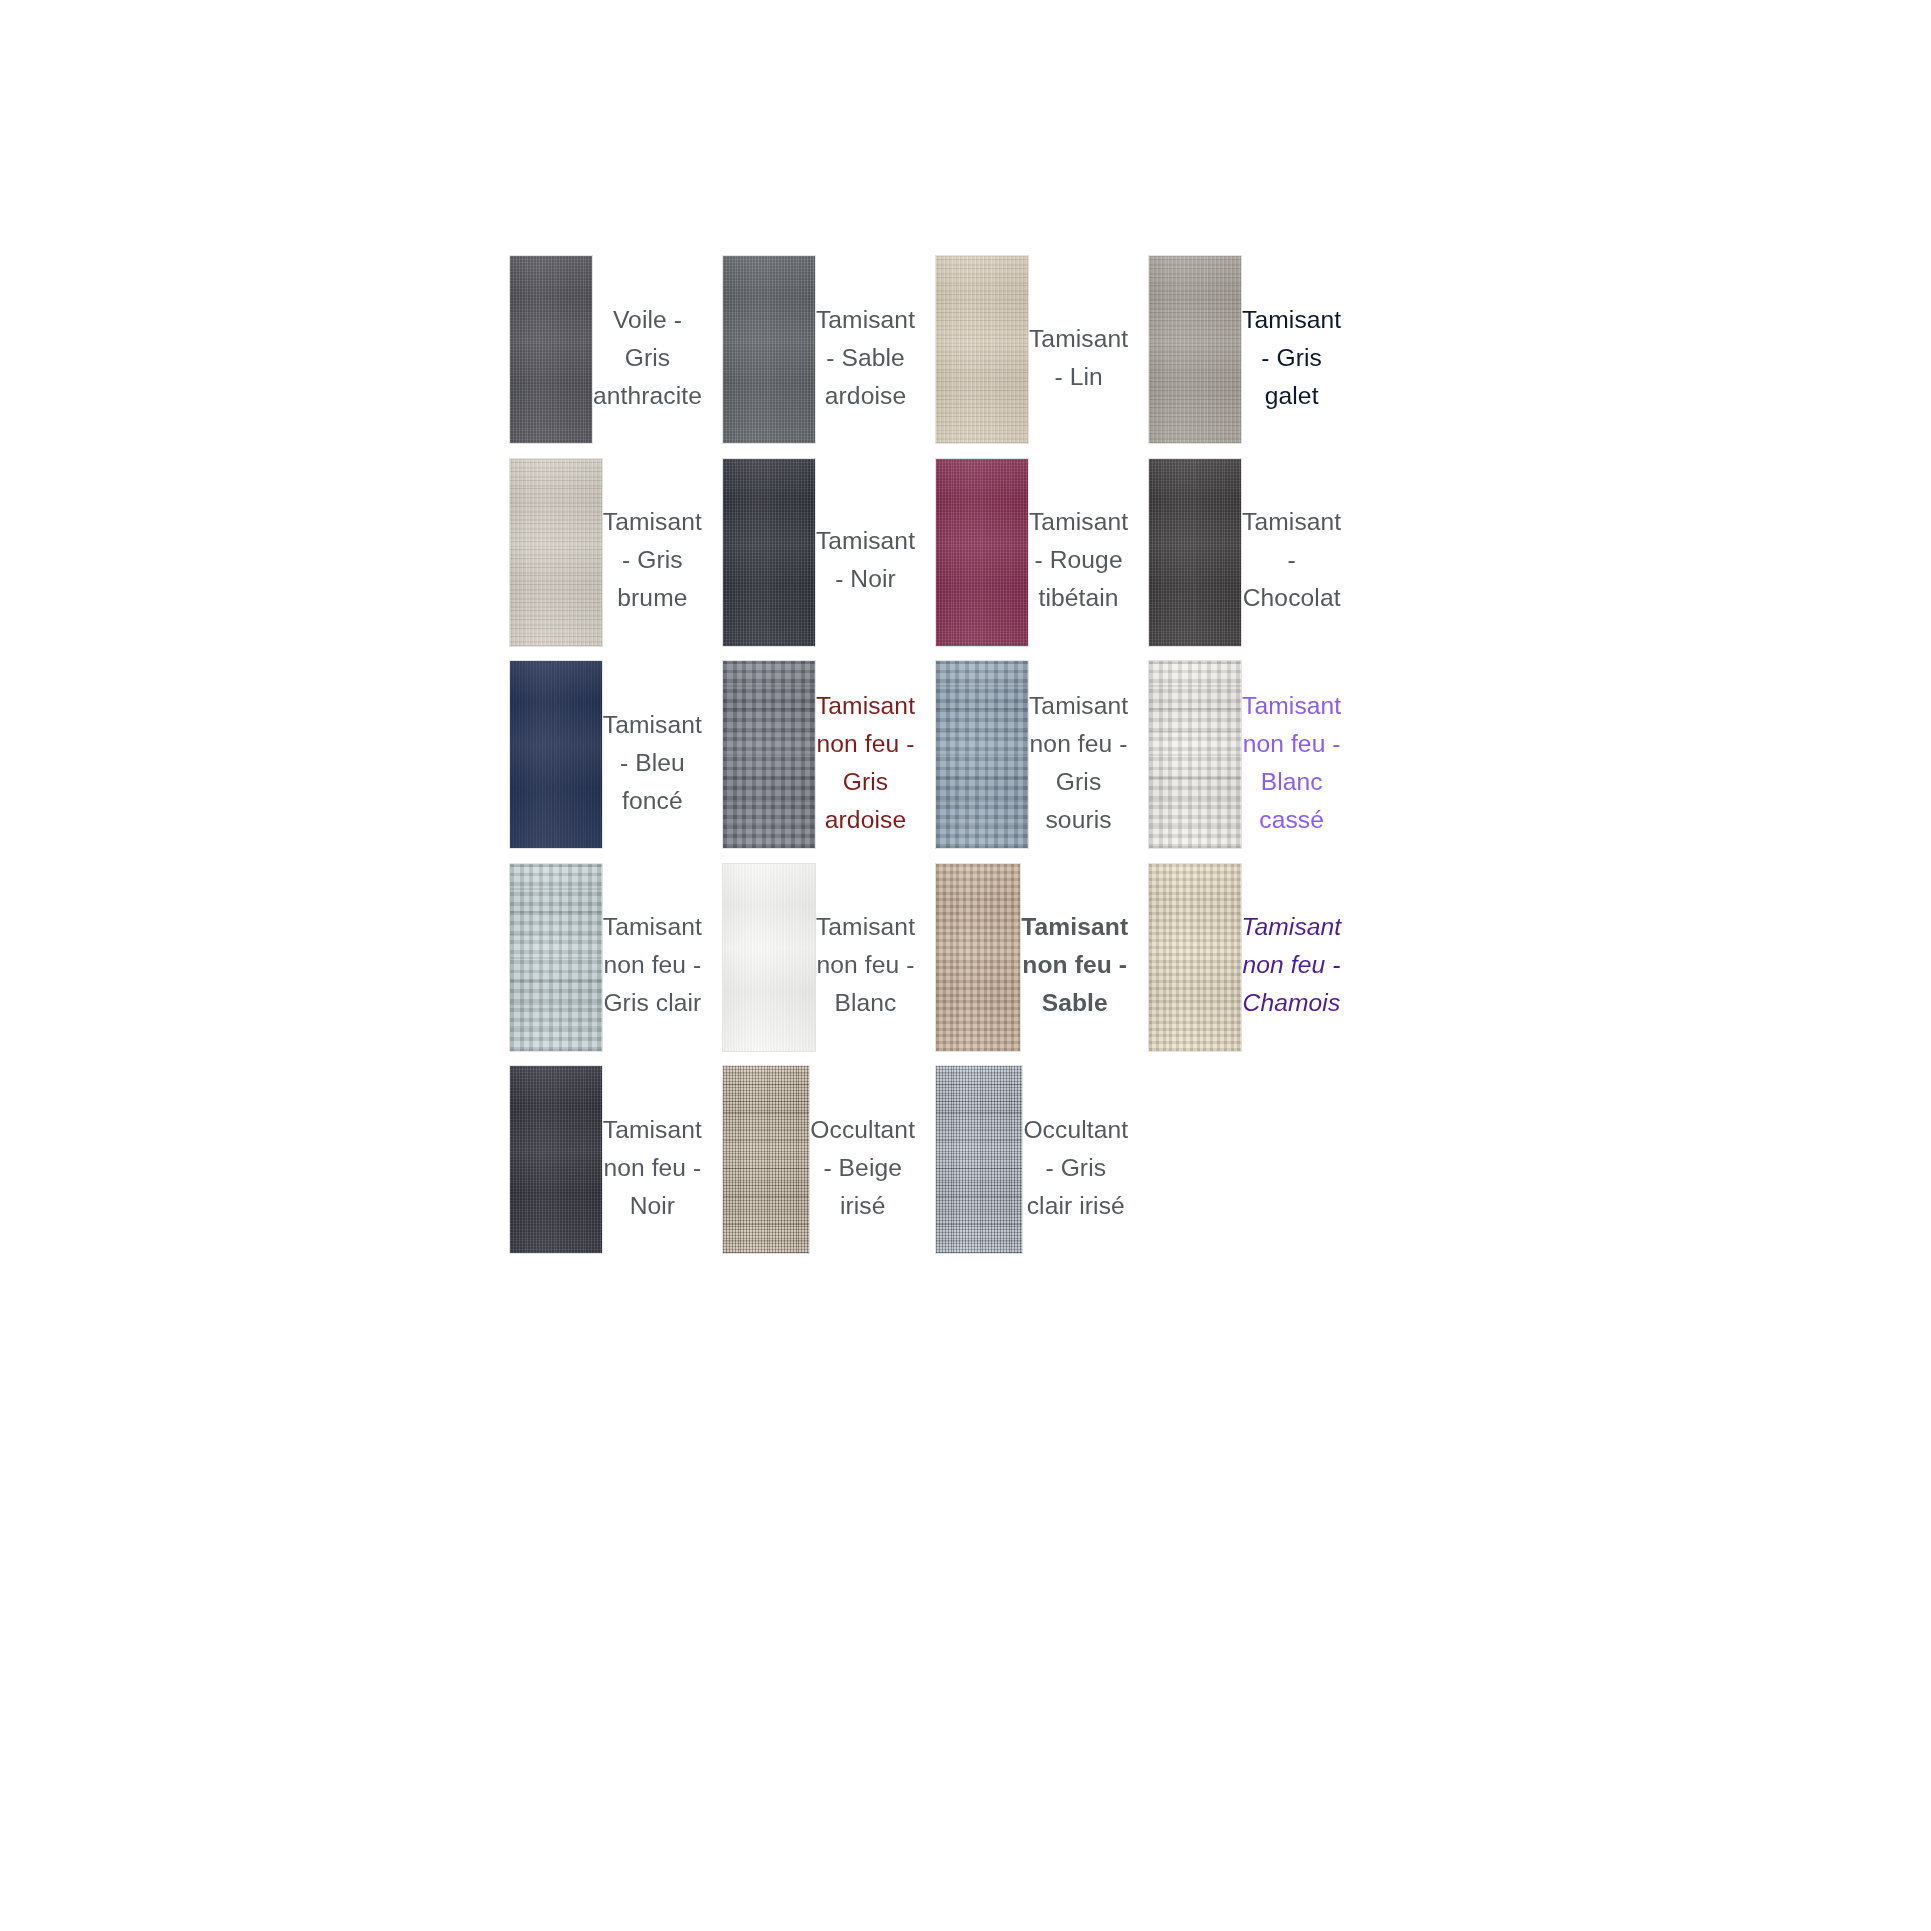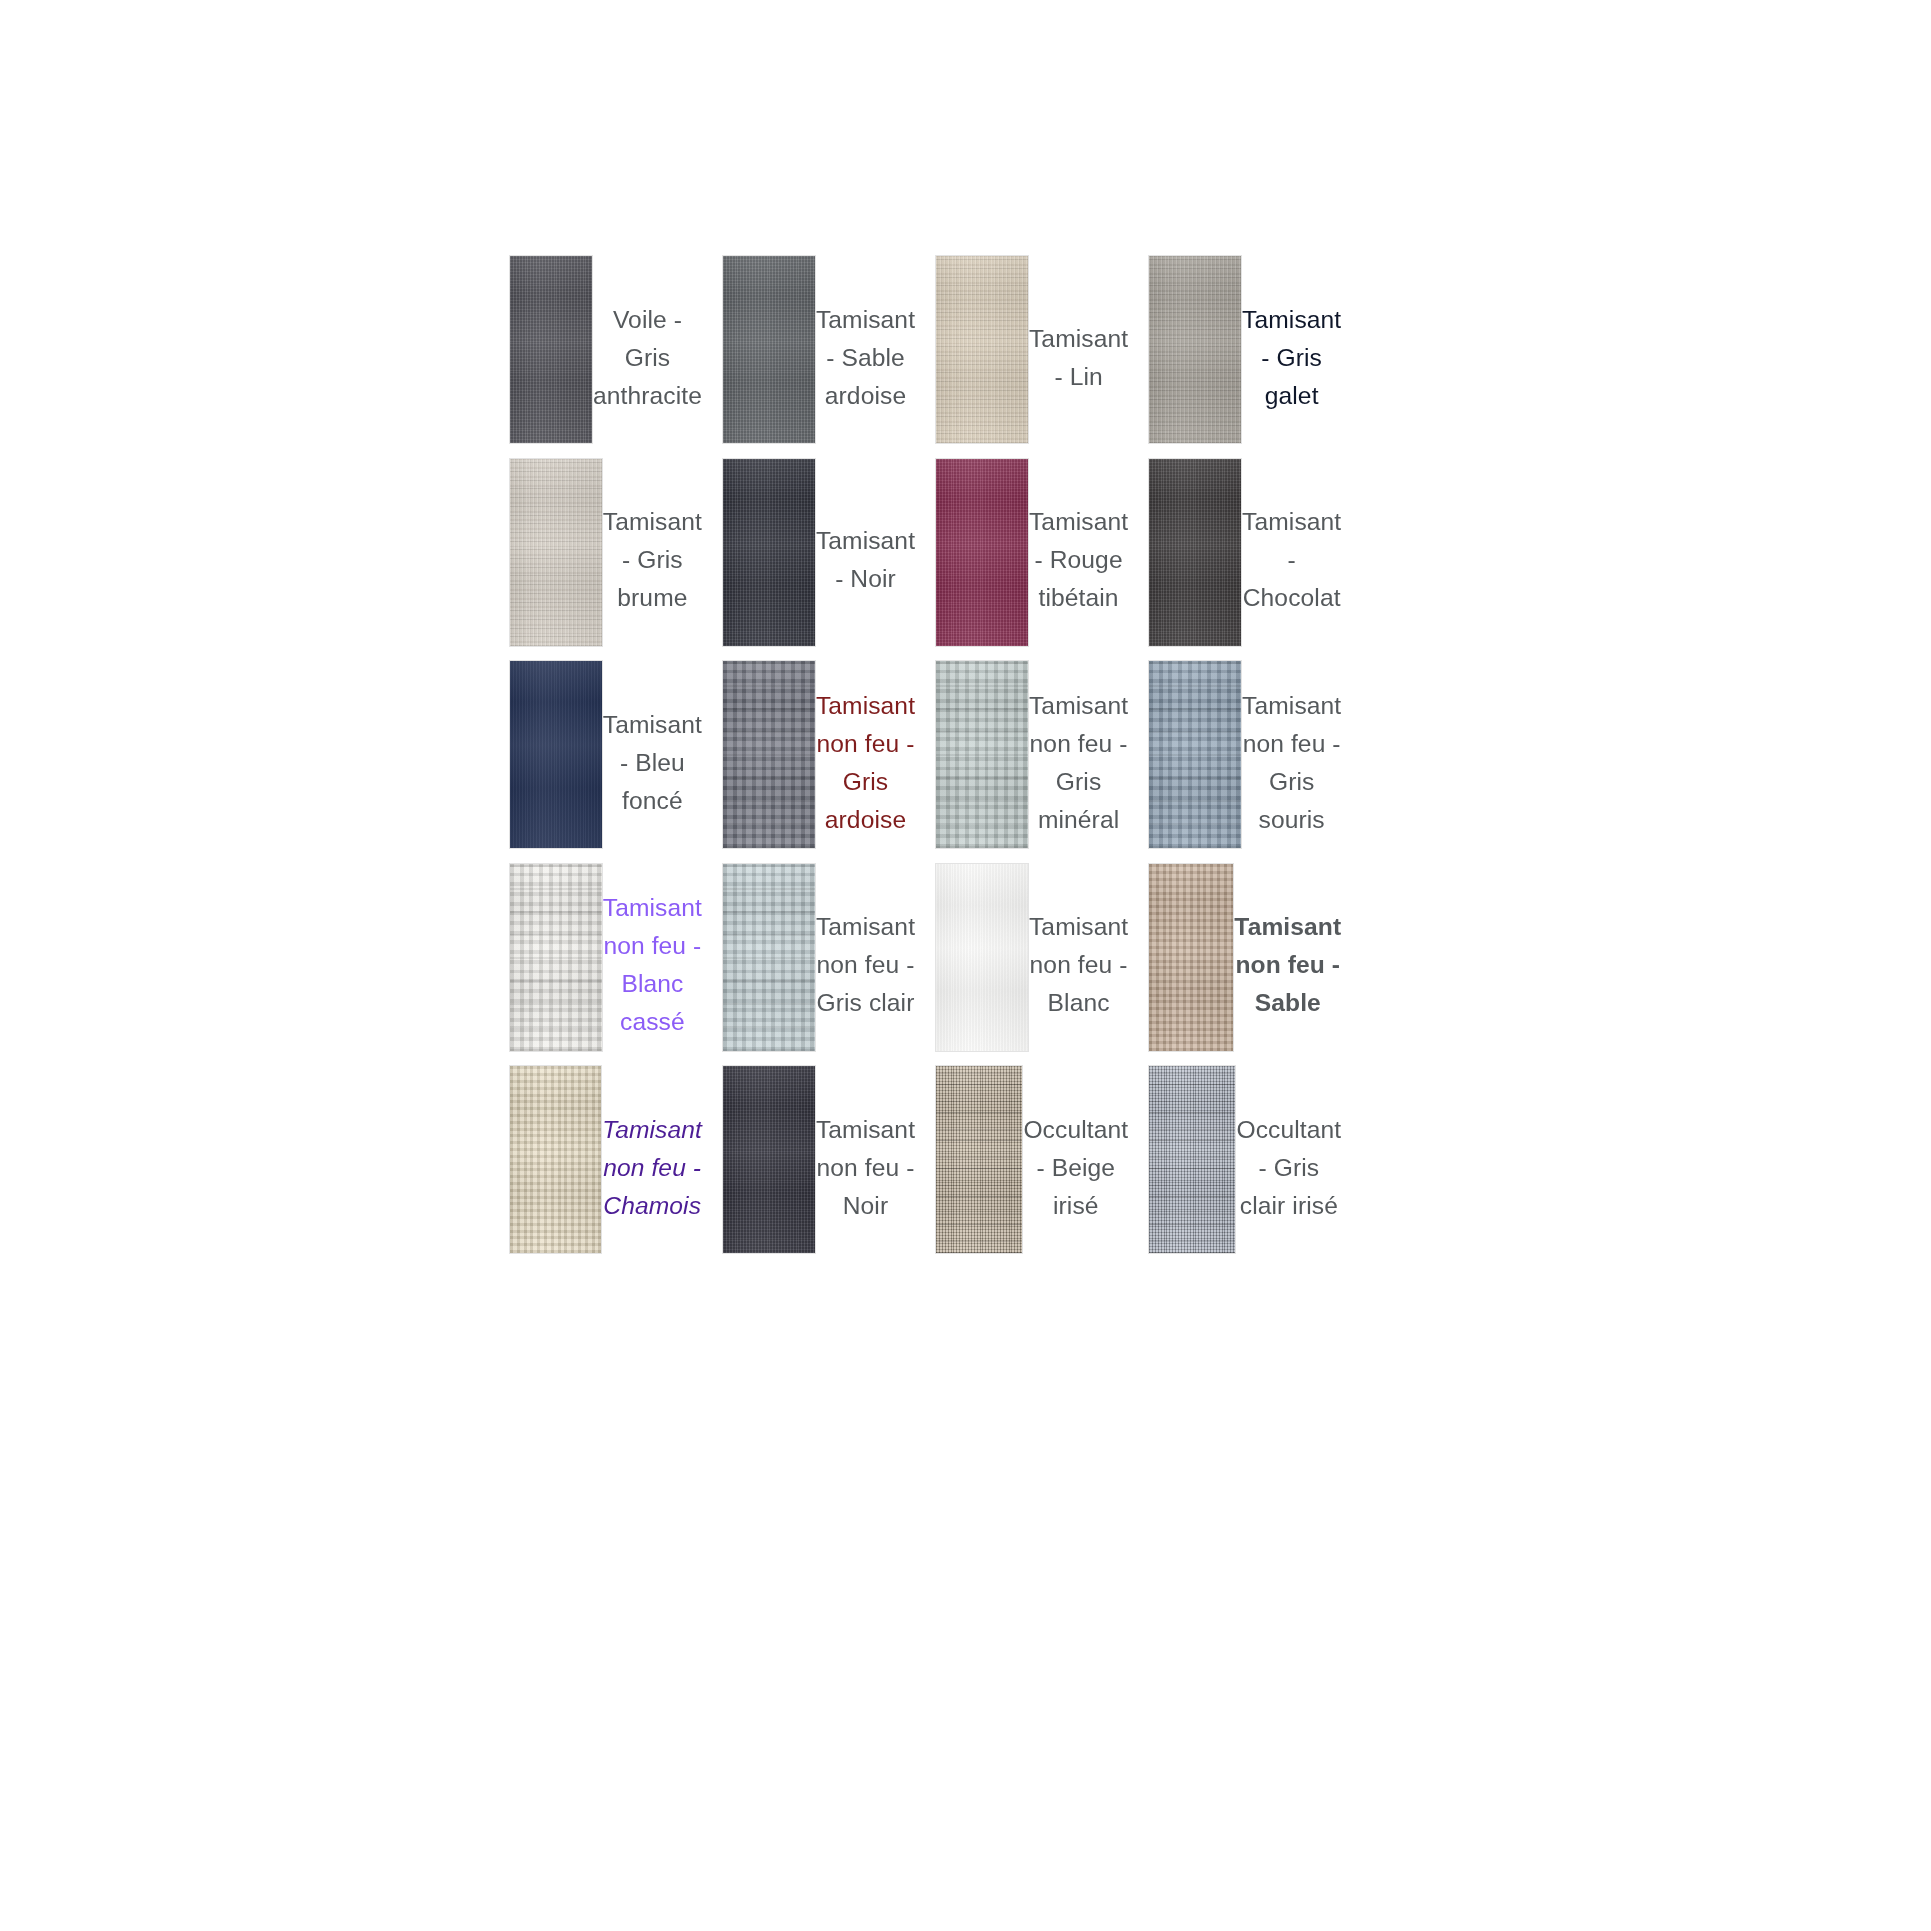--- a/index.html
+++ b/index.html
@@ -235,27 +235,20 @@
         <div class="swatch-label" style="color: rgb(85, 89, 92);">Tamisant - Bleu foncé</div>
       </div>
       <div class="swatch-cell">
         <div class="swatch-chip" style="background-color: rgb(110, 113, 126); border-color: rgb(227, 227, 227);">
           <div class="tex tex-check"></div>
           <div class="tex tex-shade"></div>
         </div>
         <div class="swatch-label" style="color: #7f1d1d;">Tamisant non feu - Gris ardoise</div>
       </div>
       <div class="swatch-cell">
-        <div class="swatch-chip" style="background-color: rgb(192, 205, 203); border-color: rgb(227, 227, 227);">
-          <div class="tex tex-check"></div>
-          <div class="tex tex-shade"></div>
-        </div>
-        <div class="swatch-label" style="color: rgb(85, 89, 92);">Tamisant non feu - Gris minéral</div>
-      </div>
-      <div class="swatch-cell">
         <div class="swatch-chip" style="background-color: rgb(139, 160, 180); border-color: rgb(227, 227, 227);">
           <div class="tex tex-check"></div>
           <div class="tex tex-shade"></div>
         </div>
         <div class="swatch-label" style="color: rgb(85, 89, 92);">Tamisant non feu - Gris souris</div>
       </div>
       <div class="swatch-cell">
         <div class="swatch-chip" style="background-color: rgb(241, 240, 236); border-color: rgb(227, 227, 227);">
           <div class="tex tex-check"></div>
           <div class="tex tex-shade"></div>

